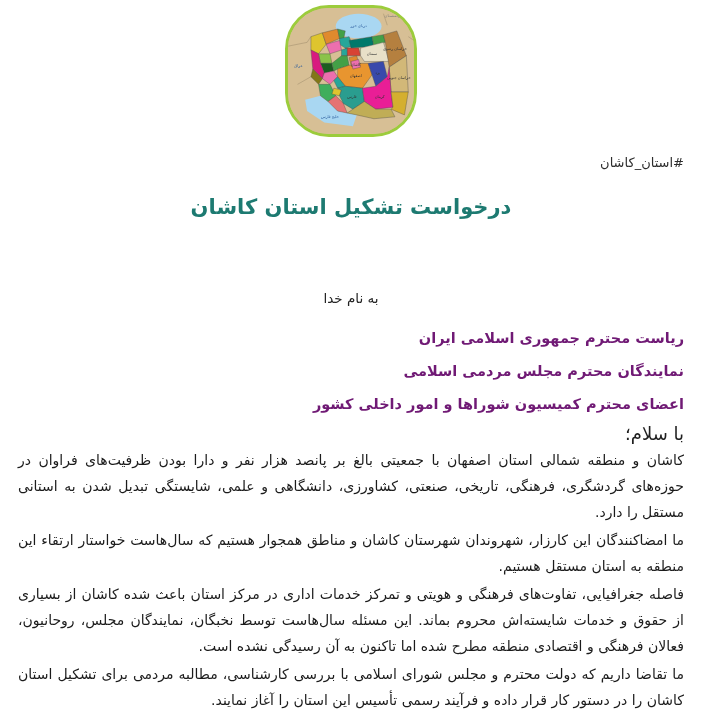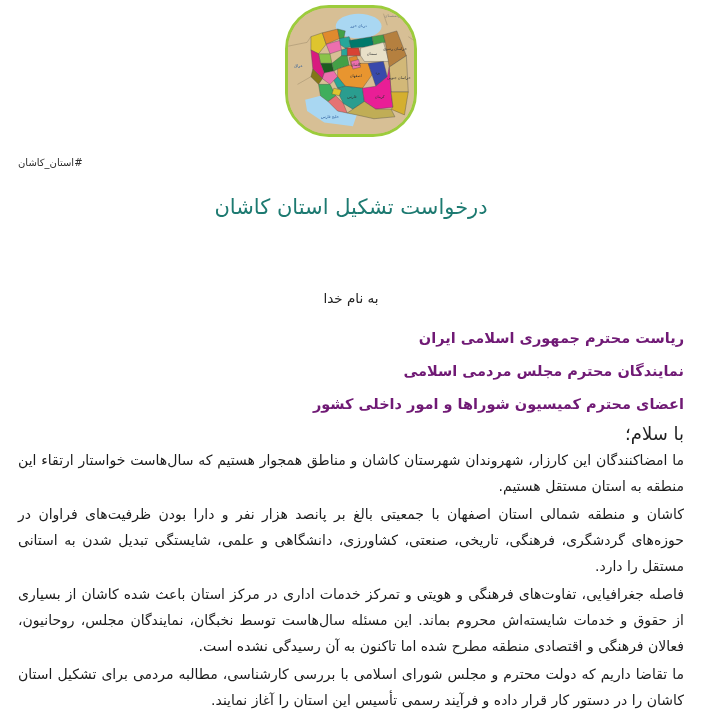--- a/index.html
+++ b/index.html
@@ -23,31 +23,31 @@
     height: 132px;
     margin: 5px auto 0;
     border: 3px solid #9ccc3c;
     border-radius: 44px;
     overflow: hidden;
     background: #d7bf95;
   }
   .map-wrap svg { display: block; width: 100%; height: 100%; }
   .hashtag {
     margin-top: 17px;
-    text-align: left;
-    font-size: 10px;
+    text-align: right;
+    font-size: 13px;
     line-height: 18px;
     color: #2d2d2d;
   }
   .title {
     margin-top: 20px;
     text-align: center;
     font-size: 21px;
     line-height: 30px;
-    font-weight: 400;
+    font-weight: 700;
     color: #1d7a71;
   }
   .bismillah {
     margin-top: 66px;
     text-align: center;
     font-size: 13.5px;
     line-height: 20px;
     color: #222;
   }
   .addressees {
@@ -158,19 +158,19 @@
 
   <div class="addressees">
     <div>ریاست محترم جمهوری اسلامی ایران</div>
     <div>نمایندگان محترم مجلس مردمی اسلامی</div>
     <div>اعضای محترم کمیسیون شوراها و امور داخلی کشور</div>
   </div>
 
   <div class="salutation">با سلام؛</div>
 
   <div class="body-text">
+    <p>کاشان و منطقه شمالی استان اصفهان با جمعیتی بالغ بر پانصد هزار نفر و دارا بودن ظرفیت‌های فراوان در حوزه‌های گردشگری، فرهنگی، تاریخی، صنعتی، کشاورزی، دانشگاهی و علمی، شایستگی تبدیل شدن به استانی مستقل را دارد.</p>
     <p>ما امضاکنندگان این کارزار، شهروندان شهرستان کاشان و مناطق همجوار هستیم که سال‌هاست خواستار ارتقاء این منطقه به استان مستقل هستیم.</p>
-    <p>کاشان و منطقه شمالی استان اصفهان با جمعیتی بالغ بر پانصد هزار نفر و دارا بودن ظرفیت‌های فراوان در حوزه‌های گردشگری، فرهنگی، تاریخی، صنعتی، کشاورزی، دانشگاهی و علمی، شایستگی تبدیل شدن به استانی مستقل را دارد.</p>
     <p>فاصله جغرافیایی، تفاوت‌های فرهنگی و هویتی و تمرکز خدمات اداری در مرکز استان باعث شده کاشان از بسیاری از حقوق و خدمات شایسته‌اش محروم بماند. این مسئله سال‌هاست توسط نخبگان، نمایندگان مجلس، روحانیون، فعالان فرهنگی و اقتصادی منطقه مطرح شده اما تاکنون به آن رسیدگی نشده است.</p>
     <p>ما تقاضا داریم که دولت محترم و مجلس شورای اسلامی با بررسی کارشناسی، مطالبه مردمی برای تشکیل استان کاشان را در دستور کار قرار داده و فرآیند رسمی تأسیس این استان را آغاز نمایند.</p>
   </div>
 
 </div>
 
 </body></html>

